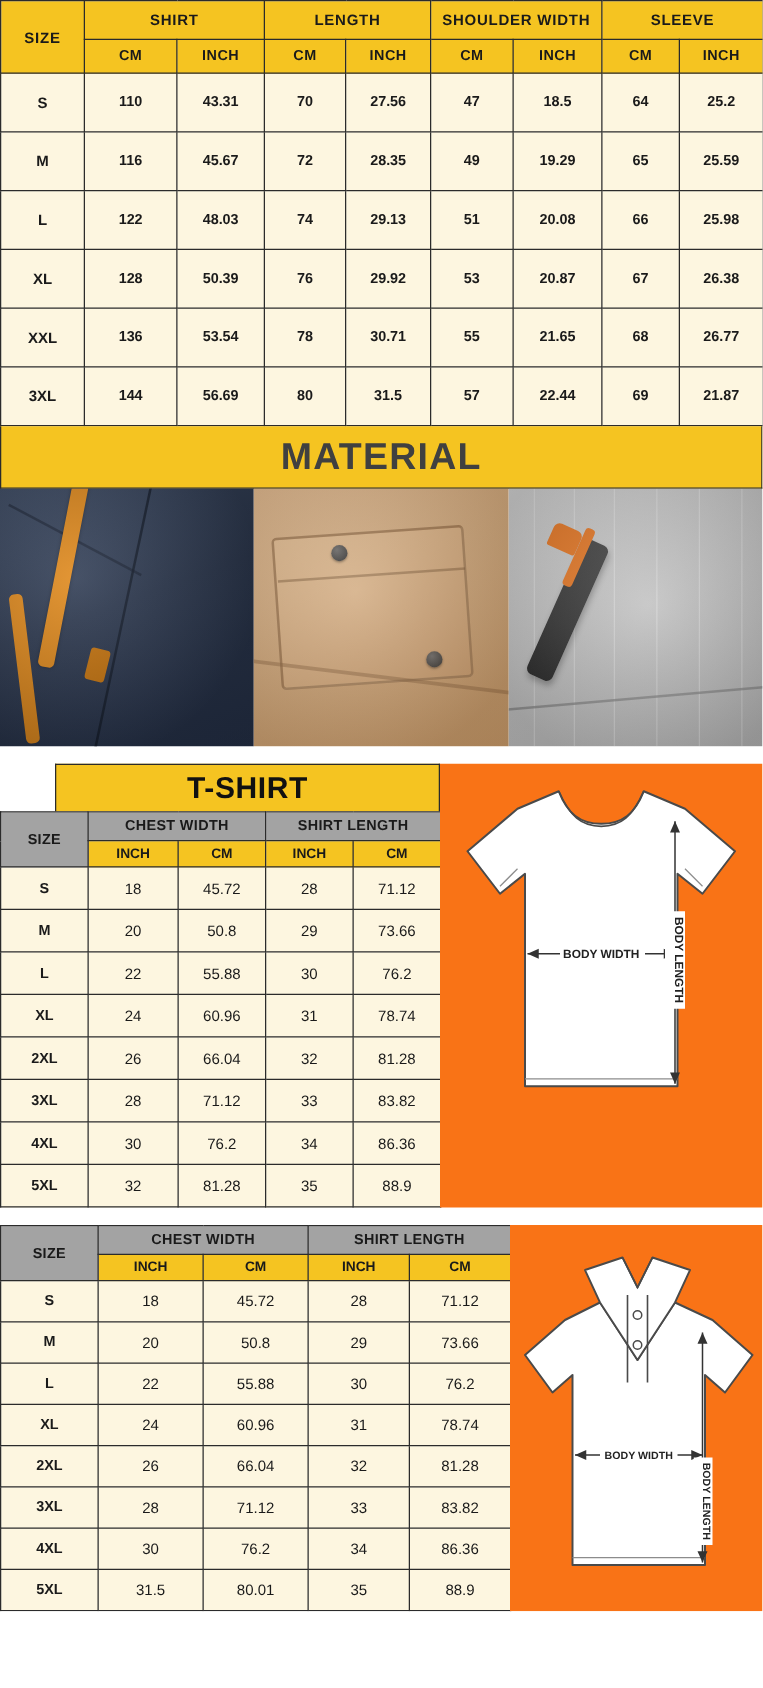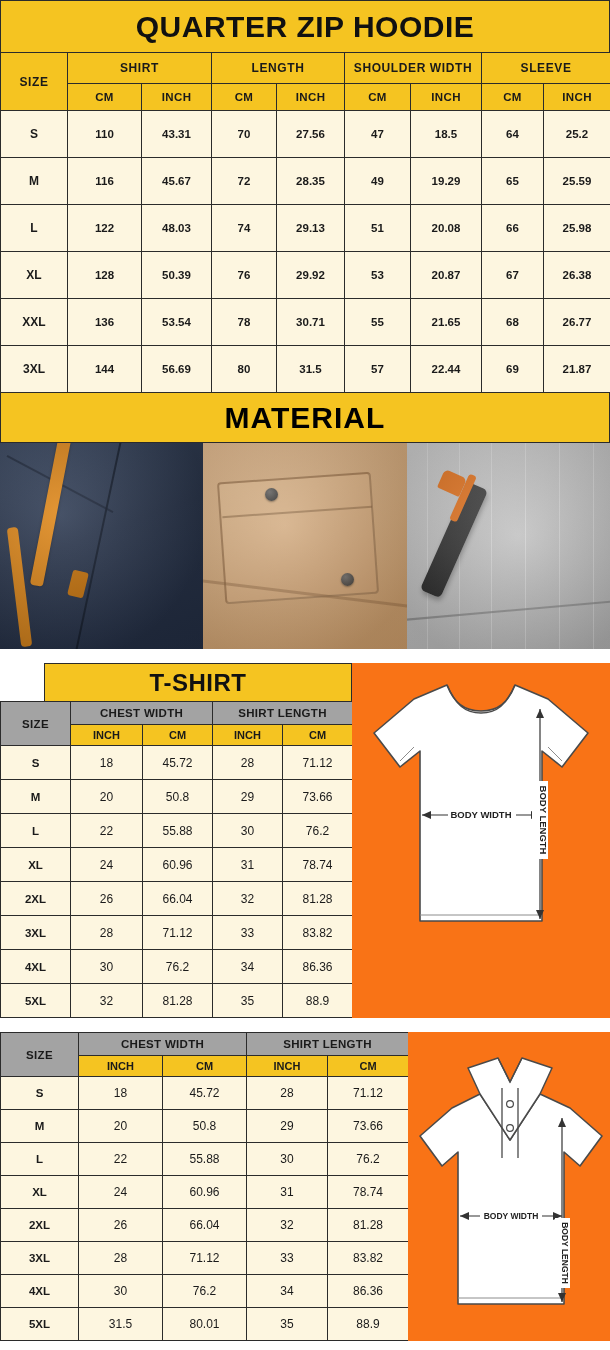--- a/index.html
+++ b/index.html
@@ -75,21 +75,21 @@
   
   .material-title {
     background: #f5c421;
     border: 1px solid #2b2b2b;
     border-top: none;
     text-align: center;
     font-size: 30px;
     font-weight: bold;
     letter-spacing: 1px;
     padding: 8px 0 7px;
-    color: #000000;
+    color: #404040;
   }
   .photos {
     display: flex;
     width: 610px;
     height: 206px;
   }
   .photo {
     flex: 1 1 0;
     position: relative;
     overflow: hidden;
@@ -285,21 +285,20 @@
   .block.polo-block .tblcol { width: 408px; }
   .block.polo-block .figcol { width: 202px; }
 
   .fig-svg { display: block; }
 </style>
 </head>
 <body>
 
 <div class="page">
 
-  <div class="hoodie-title">QUARTER ZIP HOODIE</div>
   <table class="hoodie">
     <colgroup>
       <col style="width:67px">
         <col style="width:74px">
         <col style="width:70px">
       <col style="width:65px">
         <col style="width:68px">
         <col style="width:66px">
       <col style="width:71px">
         <col style="width:62px">

